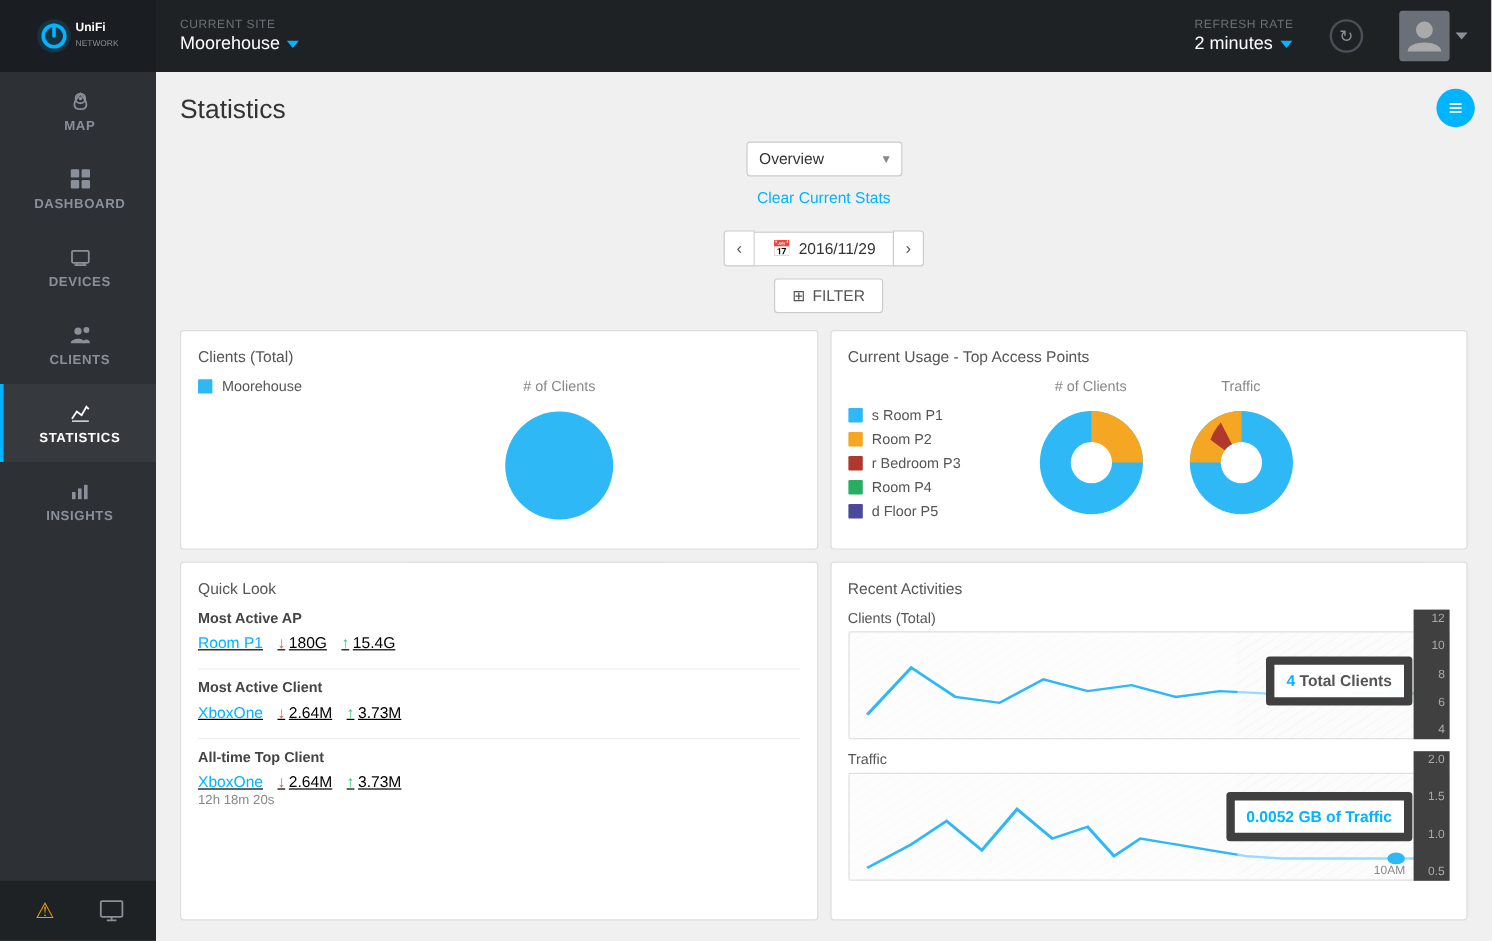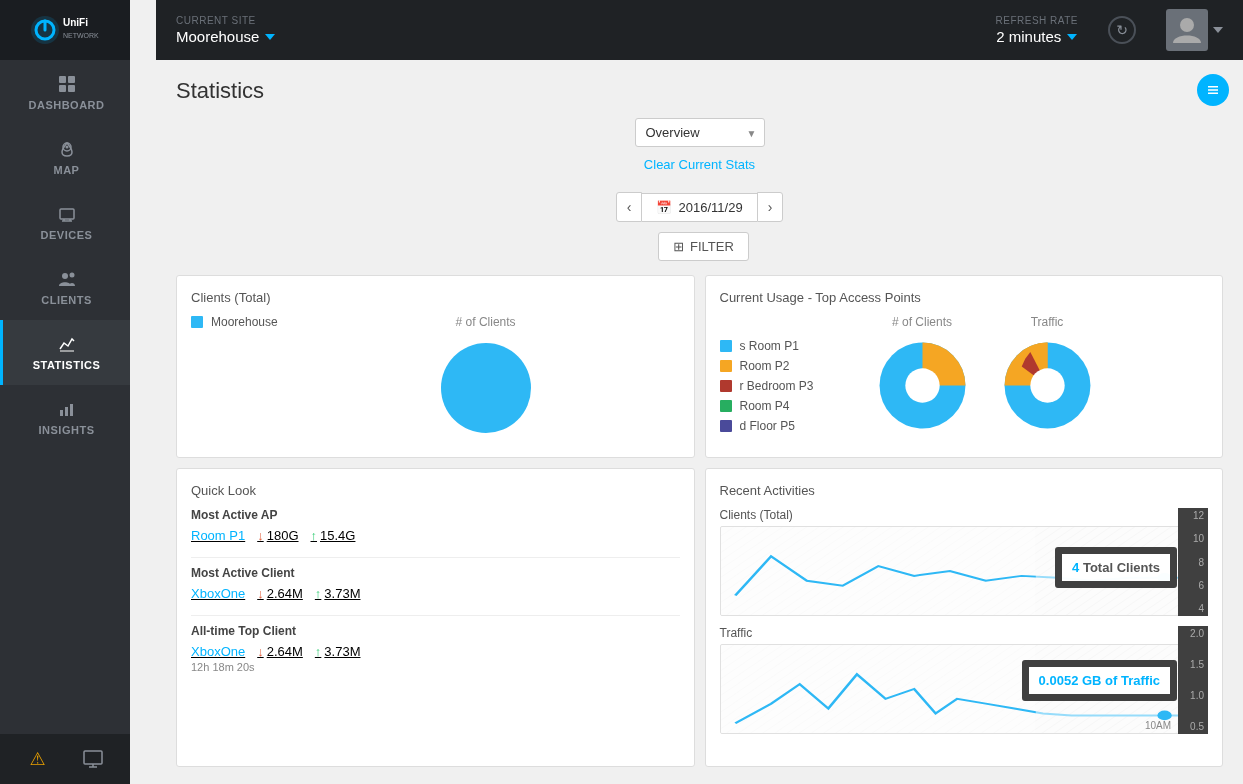--- a/index.html
+++ b/index.html
@@ -92,21 +92,20 @@
     }
     .bottom-icon.alert { color: #e8a000; }
 
     
     #main {
       flex: 1;
       display: flex;
       flex-direction: column;
       height: 100%;
       overflow: hidden;
-      padding-left: 26px;
     }
 
     
     #topbar {
       background: #1f2225;
       height: 60px;
       display: flex;
       align-items: center;
       padding: 0 20px;
       gap: 20px;
@@ -135,21 +134,21 @@
       width: 0; height: 0;
       border-left: 5px solid transparent;
       border-right: 5px solid transparent;
       border-top: 6px solid #00b4ff;
     }
     #topbar-spacer { flex: 1; }
     #refresh-rate {
       display: flex;
       flex-direction: column;
       gap: 2px;
-      align-items: center;
+      align-items: flex-start;
     }
     .topbar-refresh-value {
       font-size: 15px;
       color: #fff;
       display: flex;
       align-items: center;
       gap: 6px;
       cursor: pointer;
     }
     .refresh-icon {
@@ -465,37 +464,37 @@
       <circle cx="20" cy="19" r="9" fill="none" stroke="#00b4ff" stroke-width="3"></circle>
       <line x1="20" y1="10" x2="20" y2="19" stroke="#00b4ff" stroke-width="3" stroke-linecap="round"></line>
       <text x="38" y="15" font-family="Arial" font-size="10" fill="white" font-weight="bold">UniFi</text>
       <text x="38" y="27" font-family="Arial" font-size="7" fill="#8a9099">NETWORK</text>
     </svg>
   </div>
 
   <div class="nav-item">
     <div class="nav-icon">
       <svg width="18" height="18" viewBox="0 0 18 18" fill="currentColor">
+        <circle cx="9" cy="7" r="4" fill="none" stroke="currentColor" stroke-width="1.5"></circle>
+        <path d="M9 3 C9 3 4 9 4 12 Q4 16 9 16 Q14 16 14 12 C14 9 9 3 9 3Z" fill="none" stroke="currentColor" stroke-width="1.5"></path>
+        <circle cx="9" cy="7" r="1.5"></circle>
+      </svg>
+    </div>
+    <span>MAP</span>
+  </div>
+  <div class="nav-item">
+    <div class="nav-icon">
+      <svg width="18" height="18" viewBox="0 0 18 18" fill="currentColor">
         <rect x="1" y="1" width="7" height="7" rx="1"></rect>
           <rect x="10" y="1" width="7" height="7" rx="1"></rect>
         <rect x="1" y="10" width="7" height="7" rx="1"></rect>
           <rect x="10" y="10" width="7" height="7" rx="1"></rect>
       </svg>
     </div>
     <span>DASHBOARD</span>
-  </div>
-  <div class="nav-item">
-    <div class="nav-icon">
-      <svg width="18" height="18" viewBox="0 0 18 18" fill="currentColor">
-        <circle cx="9" cy="7" r="4" fill="none" stroke="currentColor" stroke-width="1.5"></circle>
-        <path d="M9 3 C9 3 4 9 4 12 Q4 16 9 16 Q14 16 14 12 C14 9 9 3 9 3Z" fill="none" stroke="currentColor" stroke-width="1.5"></path>
-        <circle cx="9" cy="7" r="1.5"></circle>
-      </svg>
-    </div>
-    <span>MAP</span>
   </div>
   <div class="nav-item">
     <div class="nav-icon">
       <svg width="18" height="18" viewBox="0 0 18 18" fill="currentColor">
         <rect x="2" y="4" width="14" height="10" rx="1" fill="none" stroke="currentColor" stroke-width="1.5"></rect>
         <line x1="6" y1="14" x2="6" y2="16" stroke="currentColor" stroke-width="1.5"></line>
         <line x1="12" y1="14" x2="12" y2="16" stroke="currentColor" stroke-width="1.5"></line>
         <line x1="4" y1="16" x2="14" y2="16" stroke="currentColor" stroke-width="1.5"></line>
       </svg>
     </div>

